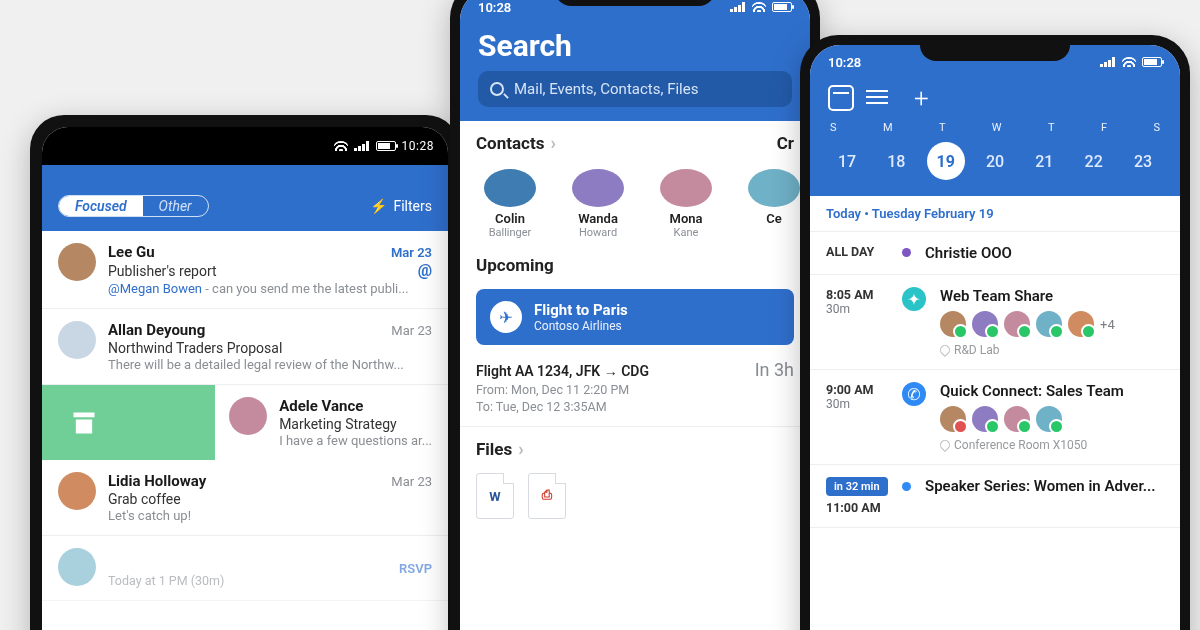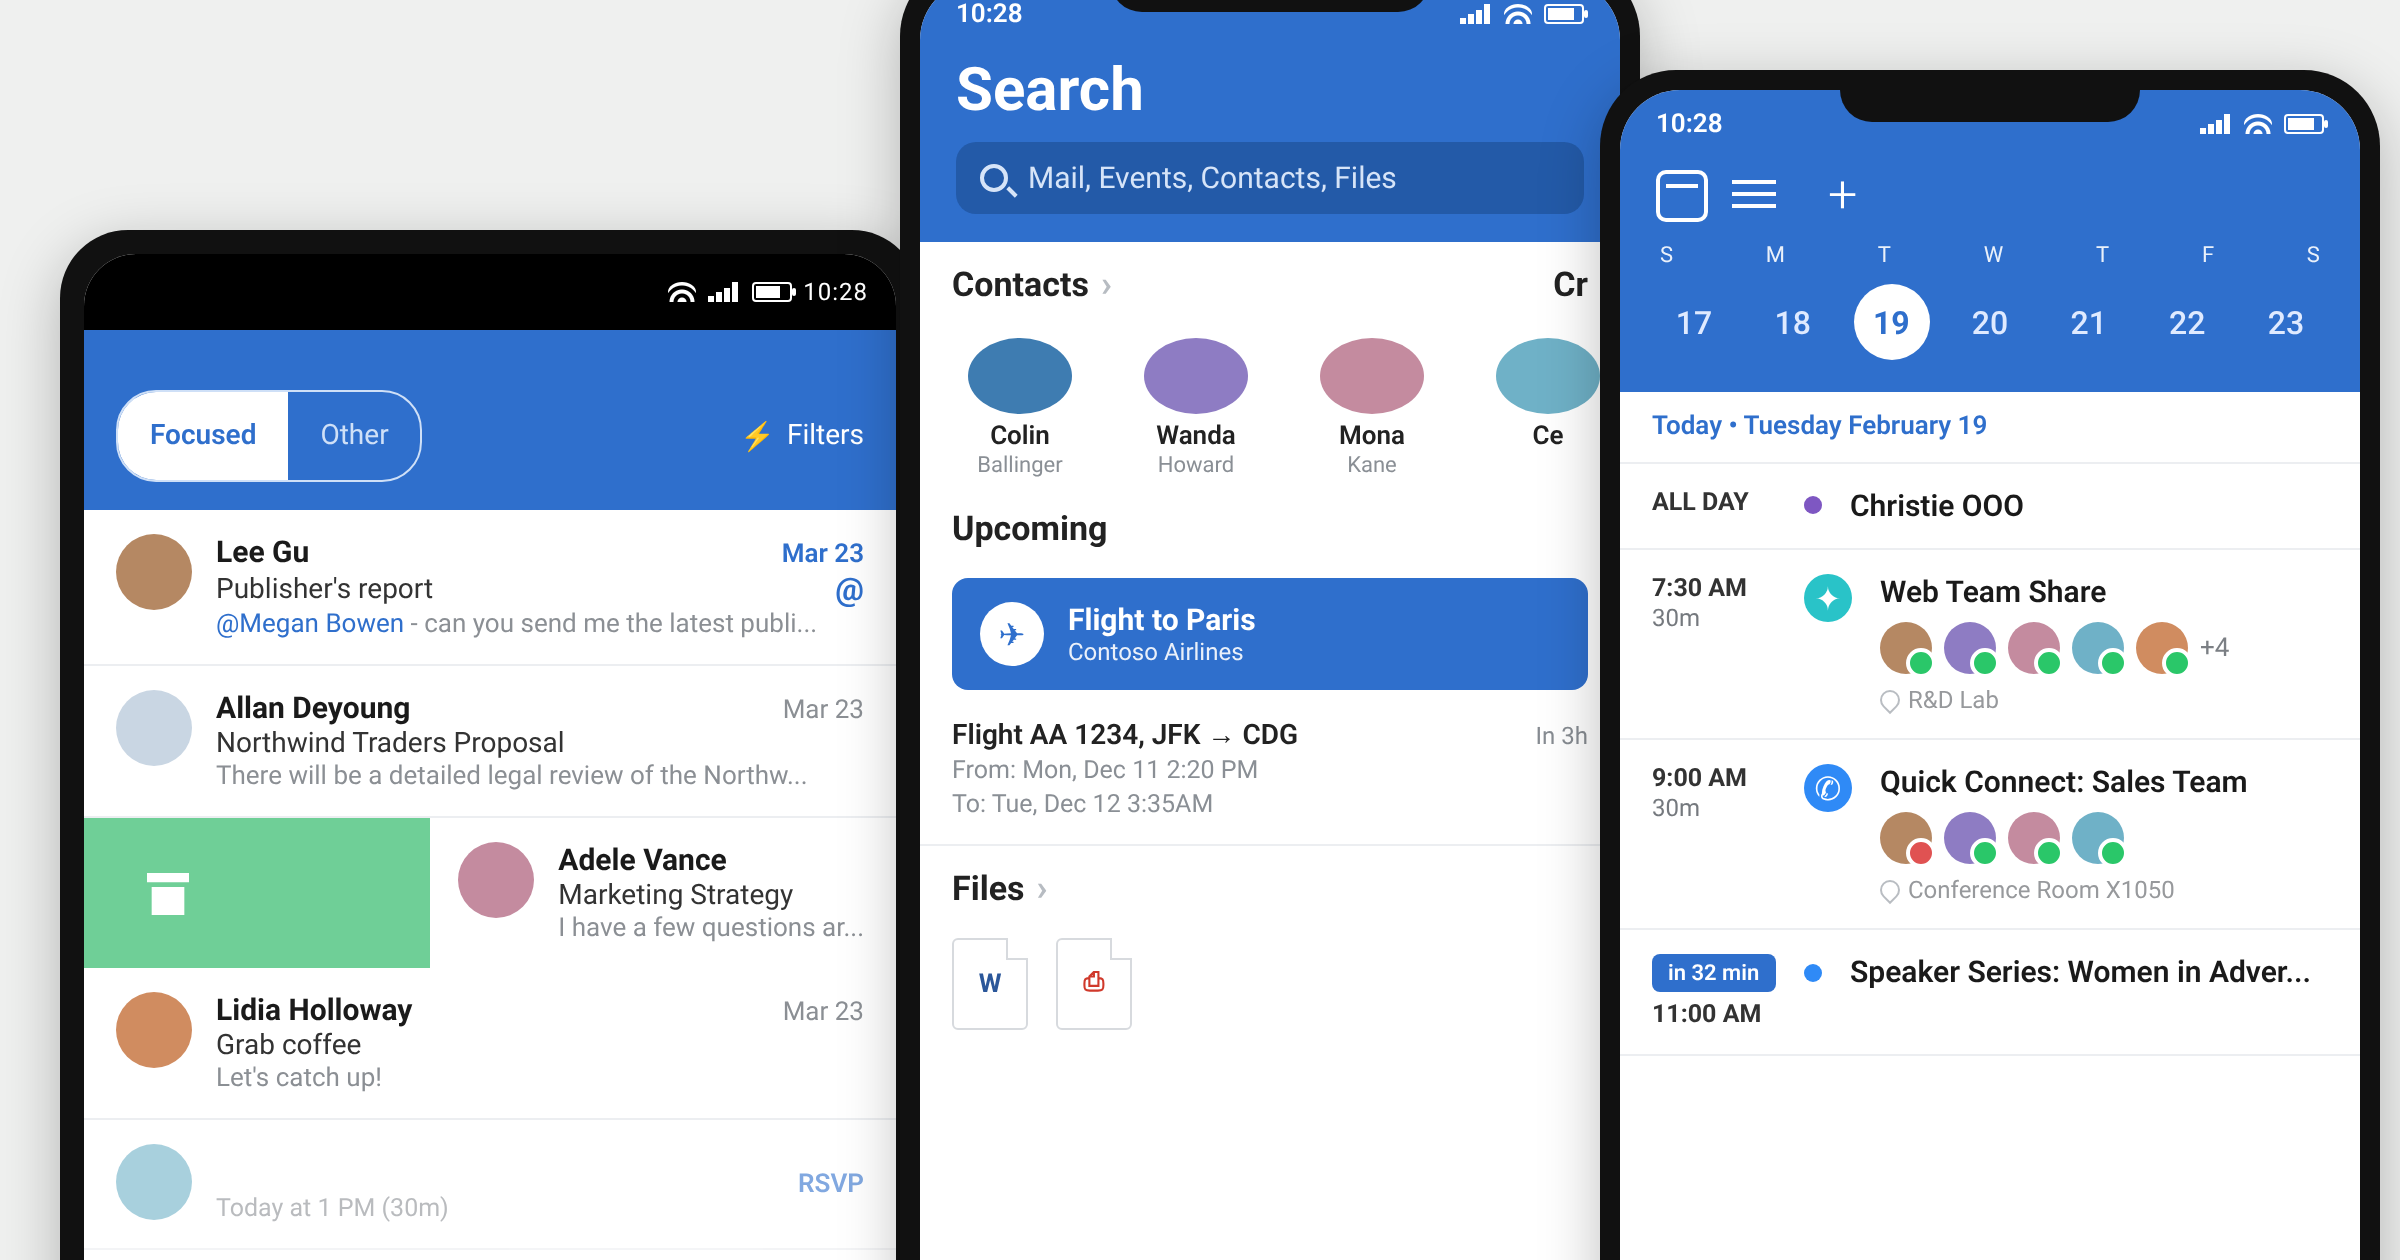--- a/index.html
+++ b/index.html
@@ -65,21 +65,21 @@
   .p1-cam { position:absolute; top:18px; left:50%; transform:translateX(-50%); display:flex; gap:18px;}
   .p1-cam span{width:8px;height:8px;border-radius:50%;background:#333;}
   .p1-cam span.slot{width:60px;height:6px;border-radius:3px;}
   .p1-header { background:#2f6fcc; color:#fff; padding: 14px 16px 14px; }
   .p1-title-row{display:flex;align-items:center;gap:18px;font-size:21px;font-weight:400;}
   .p1-ham{width:22px;height:2px;background:#fff;position:relative;}
   .p1-ham::before,.p1-ham::after{content:"";position:absolute;left:0;width:22px;height:2px;background:#fff;}
   .p1-ham::before{top:-7px;} .p1-ham::after{top:7px;}
   .p1-tabs{display:flex;align-items:center;margin-top:16px;gap:0;}
   .seg{display:flex;border:1.5px solid #cfe0f7;border-radius:20px;overflow:hidden;}
-  .seg span{padding:14px 16px;font-size:14px;color:#cfe0f7;}
+  .seg span{padding:2px 16px;font-size:14px;color:#cfe0f7;font-style:italic;}
   .seg span.active{background:#fff;color:#2f6fcc;font-weight:600;}
   .filters{margin-left:auto;display:flex;align-items:center;gap:6px;font-size:14px;}
   .bolt{font-size:14px;}
   .msglist{}
   .msg{display:flex;gap:12px;padding:12px 16px;border-bottom:1px solid #eceef1;}
   .avatar{width:38px;height:38px;border-radius:50%;flex:0 0 38px;
     display:flex;align-items:center;justify-content:center;color:#fff;font-weight:600;}
   .msgbody{flex:1;min-width:0;}
   .msgtop{display:flex;align-items:baseline;}
   .sender{font-weight:700;font-size:15px;color:#1a1a1a;}
@@ -111,21 +111,21 @@
   .contact .avatar{width:52px;height:52px;margin-bottom:4px;}
   .cname{font-weight:600;color:#222;font-size:13px;}
   .csub{color:#8a8f95;font-size:11px;}
   .upcard{background:#2f6fcc;color:#fff;border-radius:8px;padding:12px 14px;margin:8px 16px 10px;display:flex;align-items:center;gap:12px;}
   .planecirc{width:32px;height:32px;border-radius:50%;background:#fff;color:#2f6fcc;display:flex;align-items:center;justify-content:center;}
   .upcard .t1{font-weight:700;font-size:15px;}
   .upcard .t2{font-size:12px;opacity:.9;}
   .flightd{padding:4px 16px 12px;border-bottom:1px solid #eceef1;}
   .fd-top{display:flex;align-items:baseline;}
   .fd-title{font-weight:600;font-size:14px;color:#222;}
-  .fd-in{margin-left:auto;color:#878c92;font-size:12px;}
+  .fd-in{margin-left:auto;color:#878c92;font-size:18px;}
   .fd-line{font-size:12.5px;color:#8a8f95;margin-top:2px;}
   .files-row{display:flex;gap:14px;padding:8px 16px;}
   .fileicon{width:38px;height:46px;border:1px solid #d7dade;border-radius:3px;
     display:flex;align-items:center;justify-content:center;font-weight:700;font-size:13px;position:relative;}
   .fileicon::before{content:"";position:absolute;top:-1px;right:-1px;width:10px;height:10px;background:#fff;border-left:1px solid #d7dade;border-bottom:1px solid #d7dade;}
   .fw{color:#2b579a;} .fp{color:#d0392b;}
 
   
   .p3 { left: 800px; top: 35px; width: 390px; height: 700px; }
   .p3 .statusbar{color:#fff;background:#2f6fcc;}
@@ -400,21 +400,21 @@
               <div class="t1">ALL DAY</div>
             </div>
           <span class="purpdot" style="margin-top:4px"></span>
           <div class="body">
               <div class="title">Christie OOO</div>
             </div>
         </div>
 
         <div class="evt">
           <div class="when">
-              <div class="t1">7:30 AM</div>
+              <div class="t1">8:05 AM</div>
               <div>30m</div>
             </div>
           <div class="dotcirc dc-teal">✦</div>
           <div class="body">
             <div class="title">Web Team Share</div>
             <div class="attend-row">
               <span class="attend" style="background:#b58863"></span>
               <span class="attend" style="background:#8e7cc3"></span>
               <span class="attend" style="background:#c48b9f"></span>
               <span class="attend" style="background:#6fb1c7"></span>

